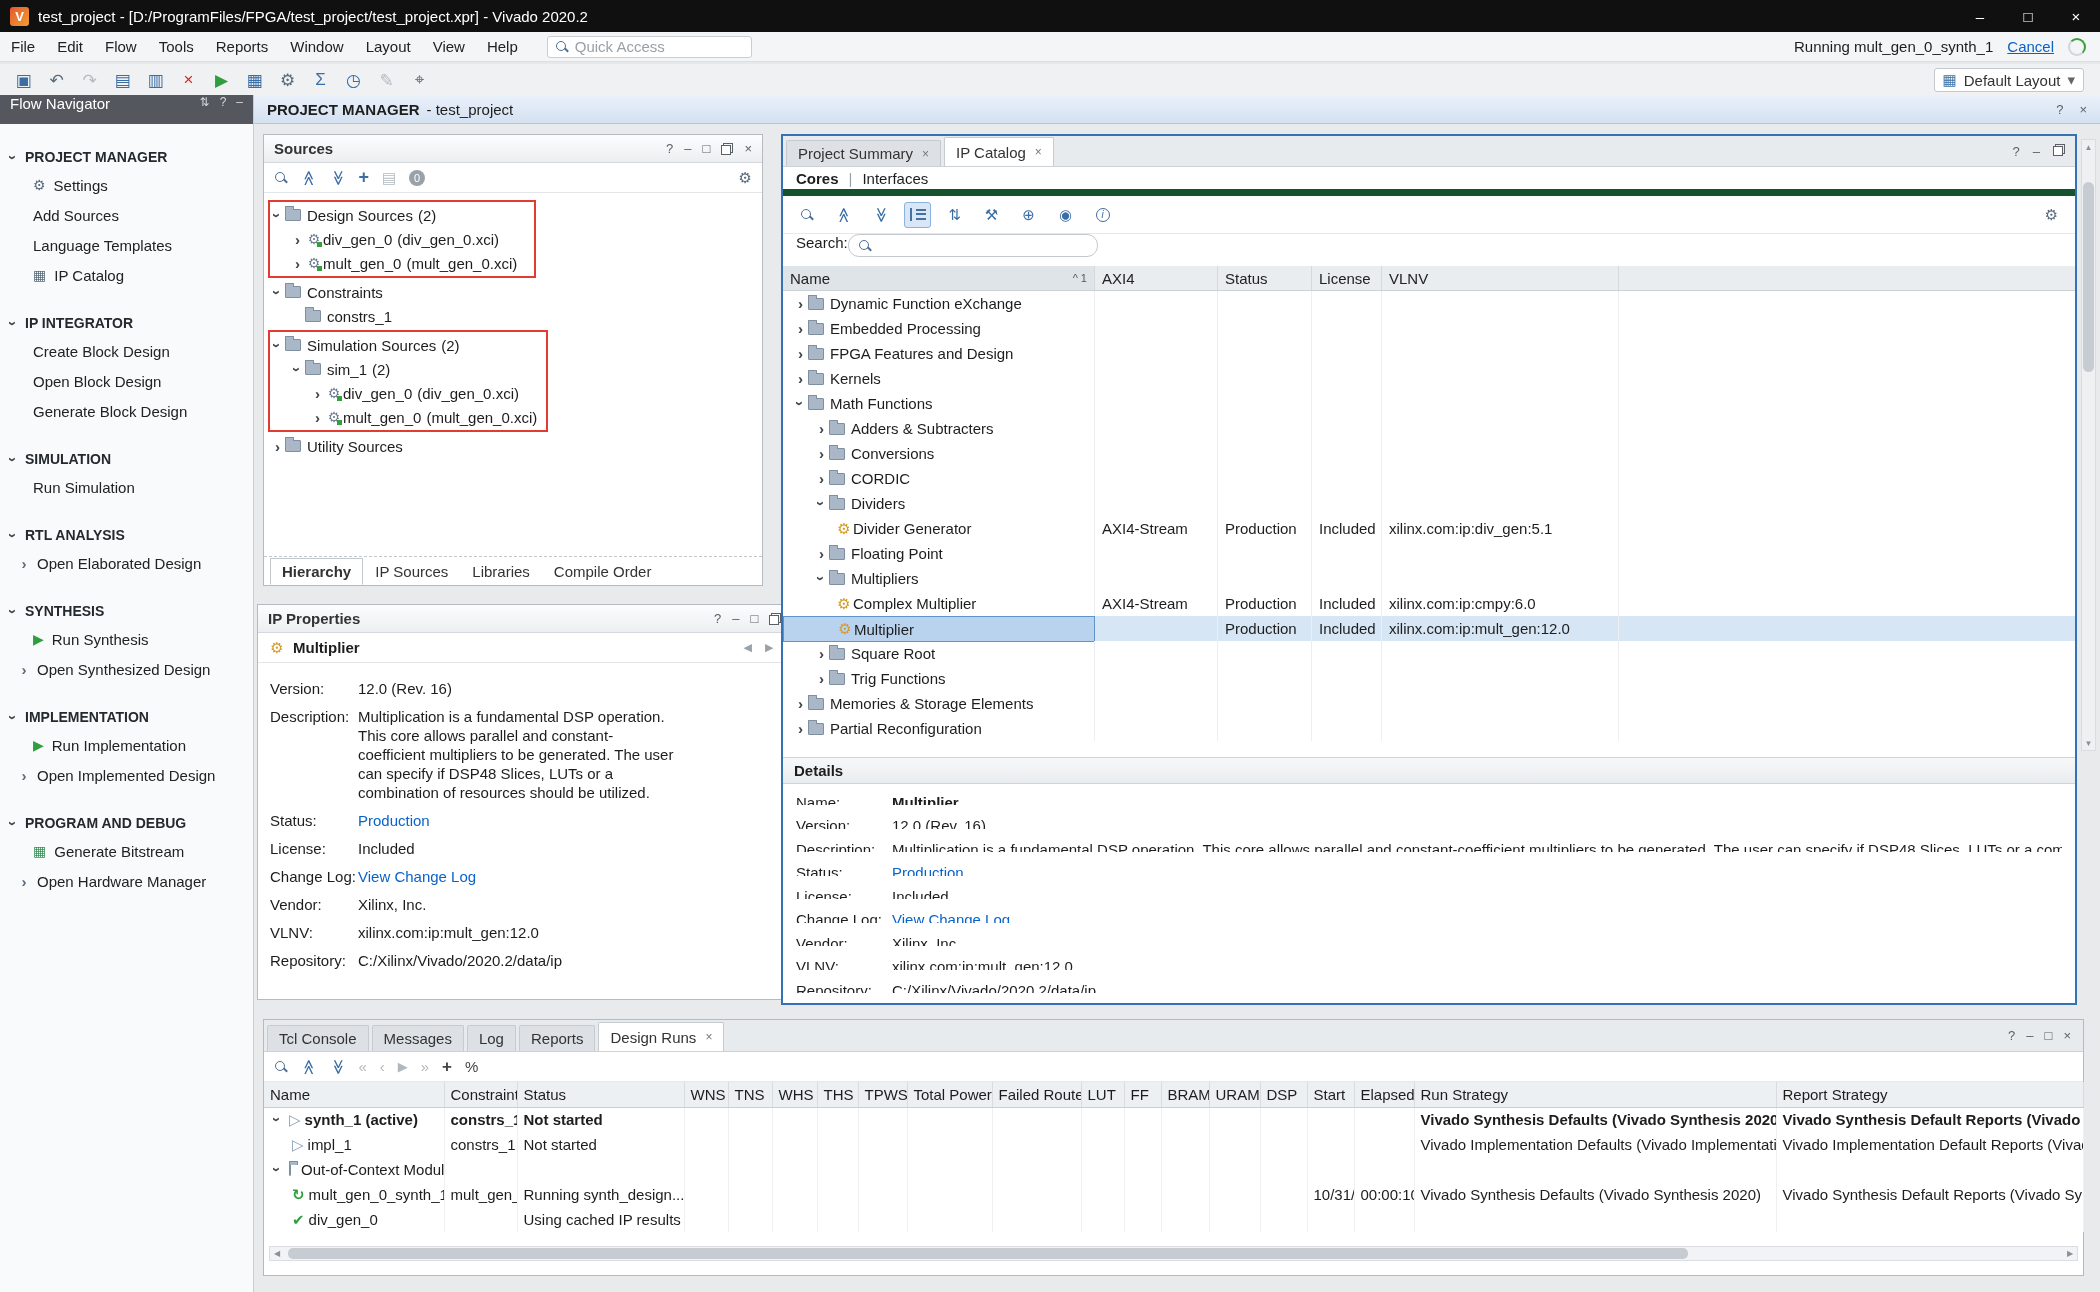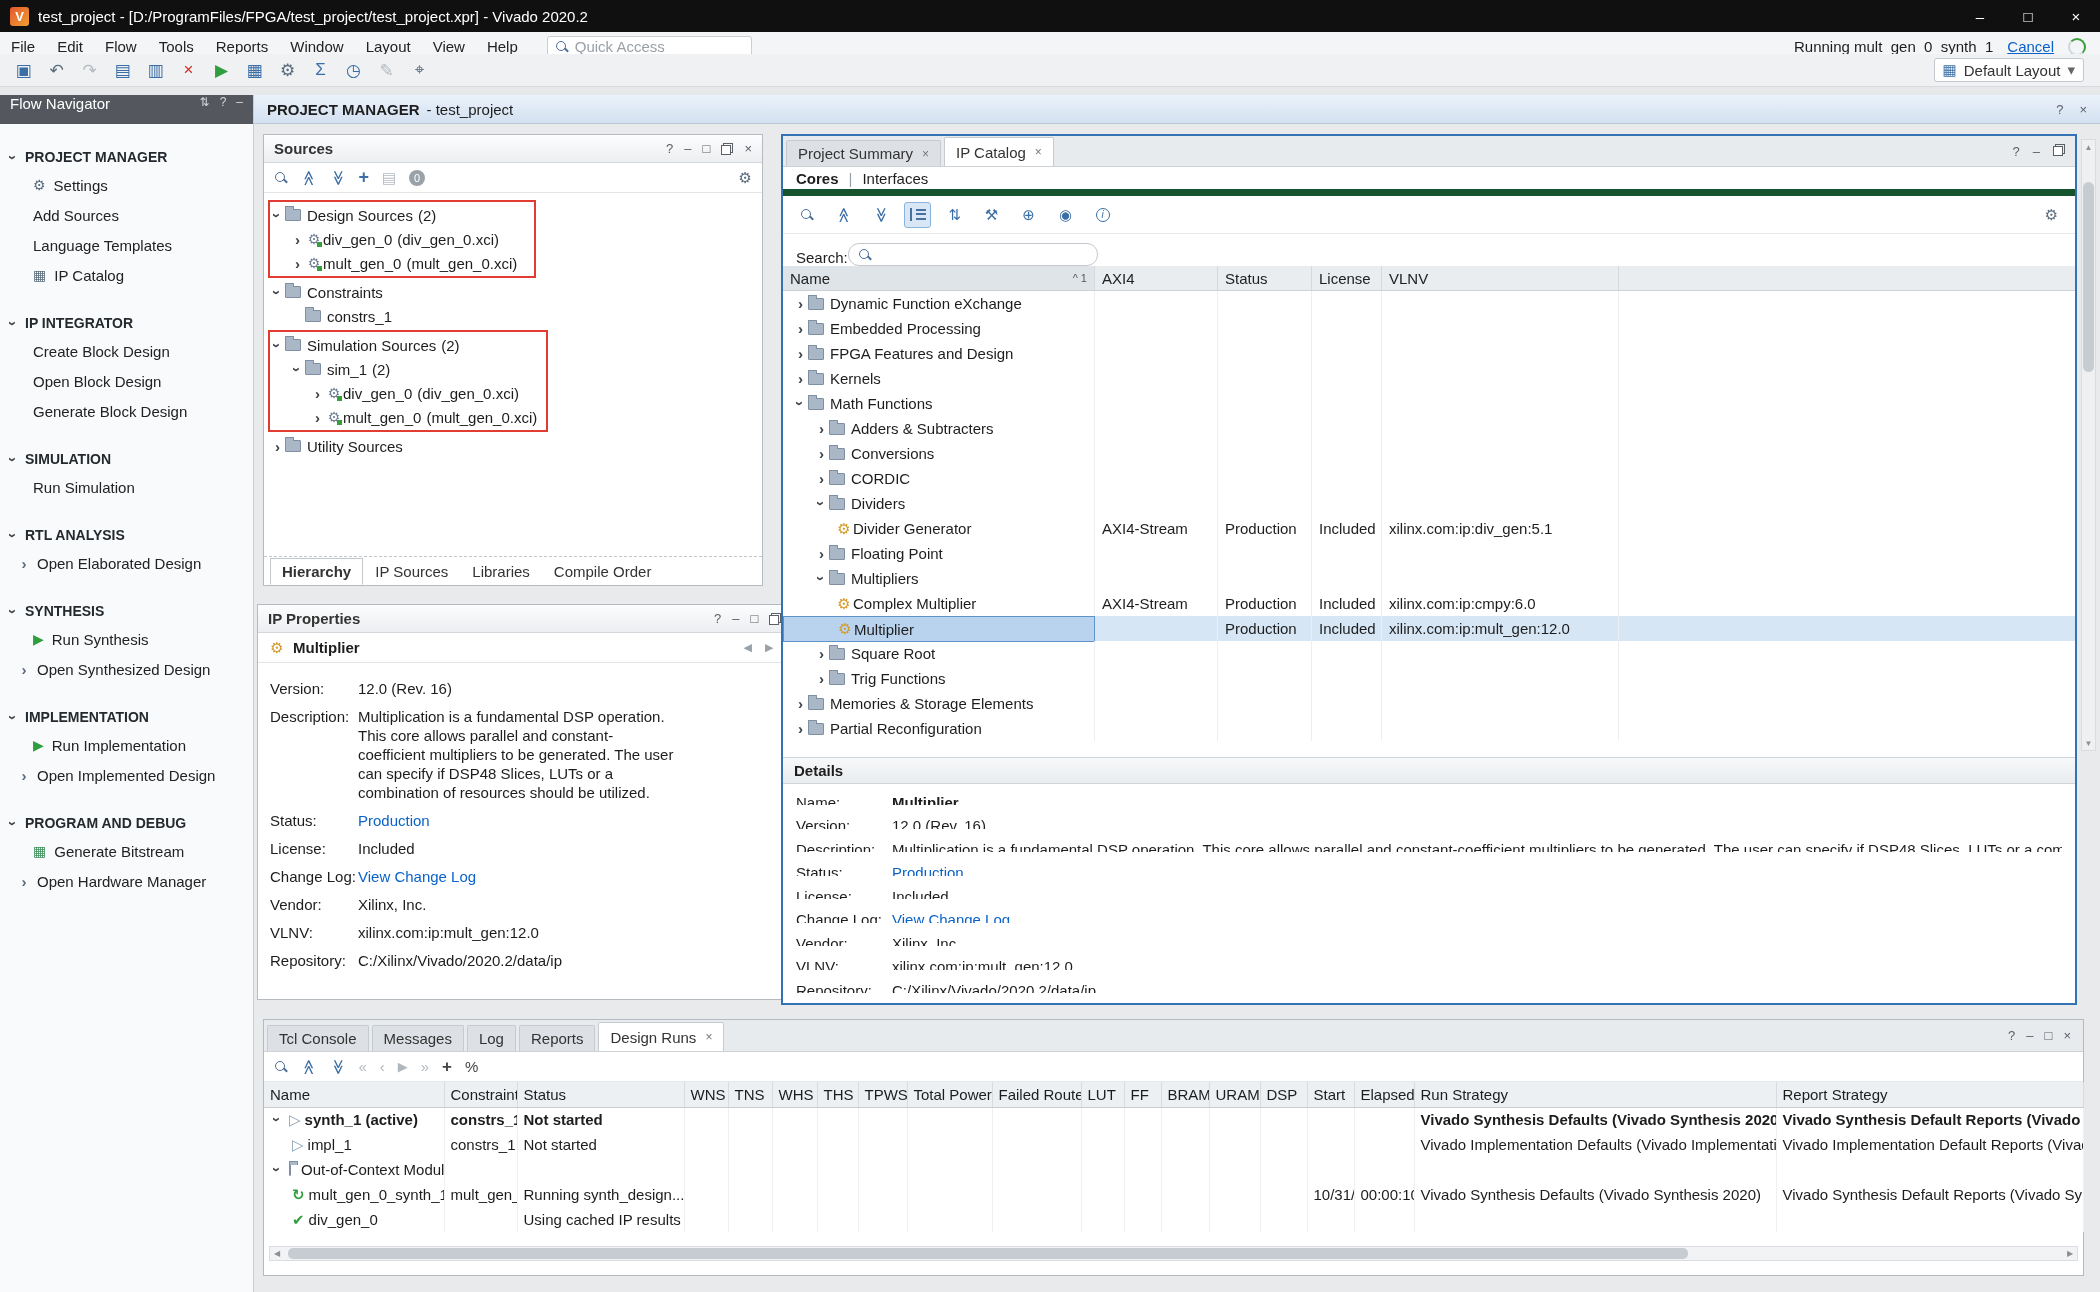--- a/index.html
+++ b/index.html
@@ -54,21 +54,21 @@
 
   
   .menubar{position:absolute;top:32px;left:0;width:2100px;height:30px;background:#f4f5f6;border-bottom:1px solid #dcdfe2;display:flex;align-items:center}
   .menu-item{padding:0 11px;color:#222}
   .quick-access{margin-left:18px;width:205px;height:22px;border:1px solid #c9ced3;border-radius:3px;background:#fff;display:flex;align-items:center;gap:6px;padding:0 7px;color:#98a0a8}
   .menubar-right{margin-left:auto;display:flex;align-items:center;gap:14px;padding-right:14px}
   .cancel-link{color:#0a62c9;text-decoration:underline}
   .spinner{width:18px;height:18px;border-radius:50%;border:2.5px solid #cfd6dc;border-top-color:#3a9e3a;border-right-color:#3a9e3a}
 
   
-  .toolbar{position:absolute;top:54px;left:0;width:2100px;height:33px;background:#eff1f3;border-bottom:1px solid #d6dade;display:flex;align-items:center;padding-left:10px;gap:6px}
+  .toolbar{position:absolute;top:64px;left:0;width:2100px;height:33px;background:#eff1f3;border-bottom:1px solid #d6dade;display:flex;align-items:center;padding-left:10px;gap:6px}
   .tb-icon{width:27px;height:25px;font-size:17px;color:#3b6ea5;display:inline-flex;align-items:center;justify-content:center}
   .tb-icon.red{color:#d42a1e} .tb-icon.green{color:#2e9e3e} .tb-icon.gray{color:#b3bac1} .tb-icon.dark{color:#5a6b7d}
   .layout-select{margin-left:auto;margin-right:16px;height:24px;border:1px solid #c3c9cf;border-radius:3px;background:#fff;display:flex;align-items:center;gap:7px;padding:0 8px;color:#333}
 
   
   .flow-nav{position:absolute;top:95px;left:0;width:254px;height:1197px;background:#f9fafb;border-right:1px solid #c8cdd2}
   .flow-nav-header{height:29px;background:#54585e;color:#fff;display:flex;align-items:flex-start;padding:0 10px;font-size:15px}
   .fnh-ctrls{margin-left:auto;display:flex;gap:10px;color:#d6d9dc;font-size:12px}
   .fn-section{margin-top:20px}
   .fn-section:first-of-type{margin-top:8px}
@@ -128,21 +128,21 @@
   .cat-tab.active{background:#fff;height:29px}
   .tab-close{color:#777;font-size:12px}
   .cat-panel-ctrls{margin-left:auto;display:flex;gap:13px;color:#5a6066;font-size:13px;align-self:center;padding-right:10px}
   .cat-subtabs{height:29px;display:flex;align-items:center;padding:0 13px;gap:10px;border-bottom:7px solid #14532d;flex:none}
   .cat-subtabs .cores{font-weight:bold}
   .cat-subtabs .sep{color:#9aa2a9}
   .cat-toolbar{height:38px;display:flex;align-items:center;padding:0 10px;gap:10px;border-bottom:1px solid #e6e9ec;flex:none}
   .cat-tb{width:27px;height:26px;display:inline-flex;align-items:center;justify-content:center;color:#3b6ea5;font-size:15px}
   .cat-tb.pressed{background:#d8e6f5;border:1px solid #8ab4dd;border-radius:3px}
   .cat-gear{margin-left:auto;color:#5a6b7d}
-  .cat-search{height:32px;display:flex;align-items:flex-end;padding:0 13px;flex:none}
+  .cat-search{height:32px;display:flex;align-items:flex-start;padding:0 13px;flex:none}
   .search-box{width:250px;height:23px;border:1px solid #c3c9cf;border-radius:11px;display:flex;align-items:center;padding:0 9px;background:#fff;gap:5px}
   .cg-header{display:flex;height:25px;background:#e9edf0;border-bottom:1px solid #ccd1d6;color:#222;flex:none}
   .cg-h{padding:0 7px;display:flex;align-items:center;border-right:1px solid #d4d9dd}
   .cg-h.c-name{width:312px;background:#dfe4e9}
   .c-axi4{width:123px}.c-status{width:94px}.c-license{width:70px}.c-vlnv{width:237px}
   .sort{margin-left:auto;font-size:11px;color:#555}
   .cg-body{flex:none}
   .cg-row{display:flex;height:25px;align-items:stretch}
   .cg-c{display:flex;align-items:center;padding:0 7px;border-right:1px solid #eceef1;overflow:hidden;white-space:nowrap}
   .cg-c.c-name{width:312px;padding:12px 4px}

